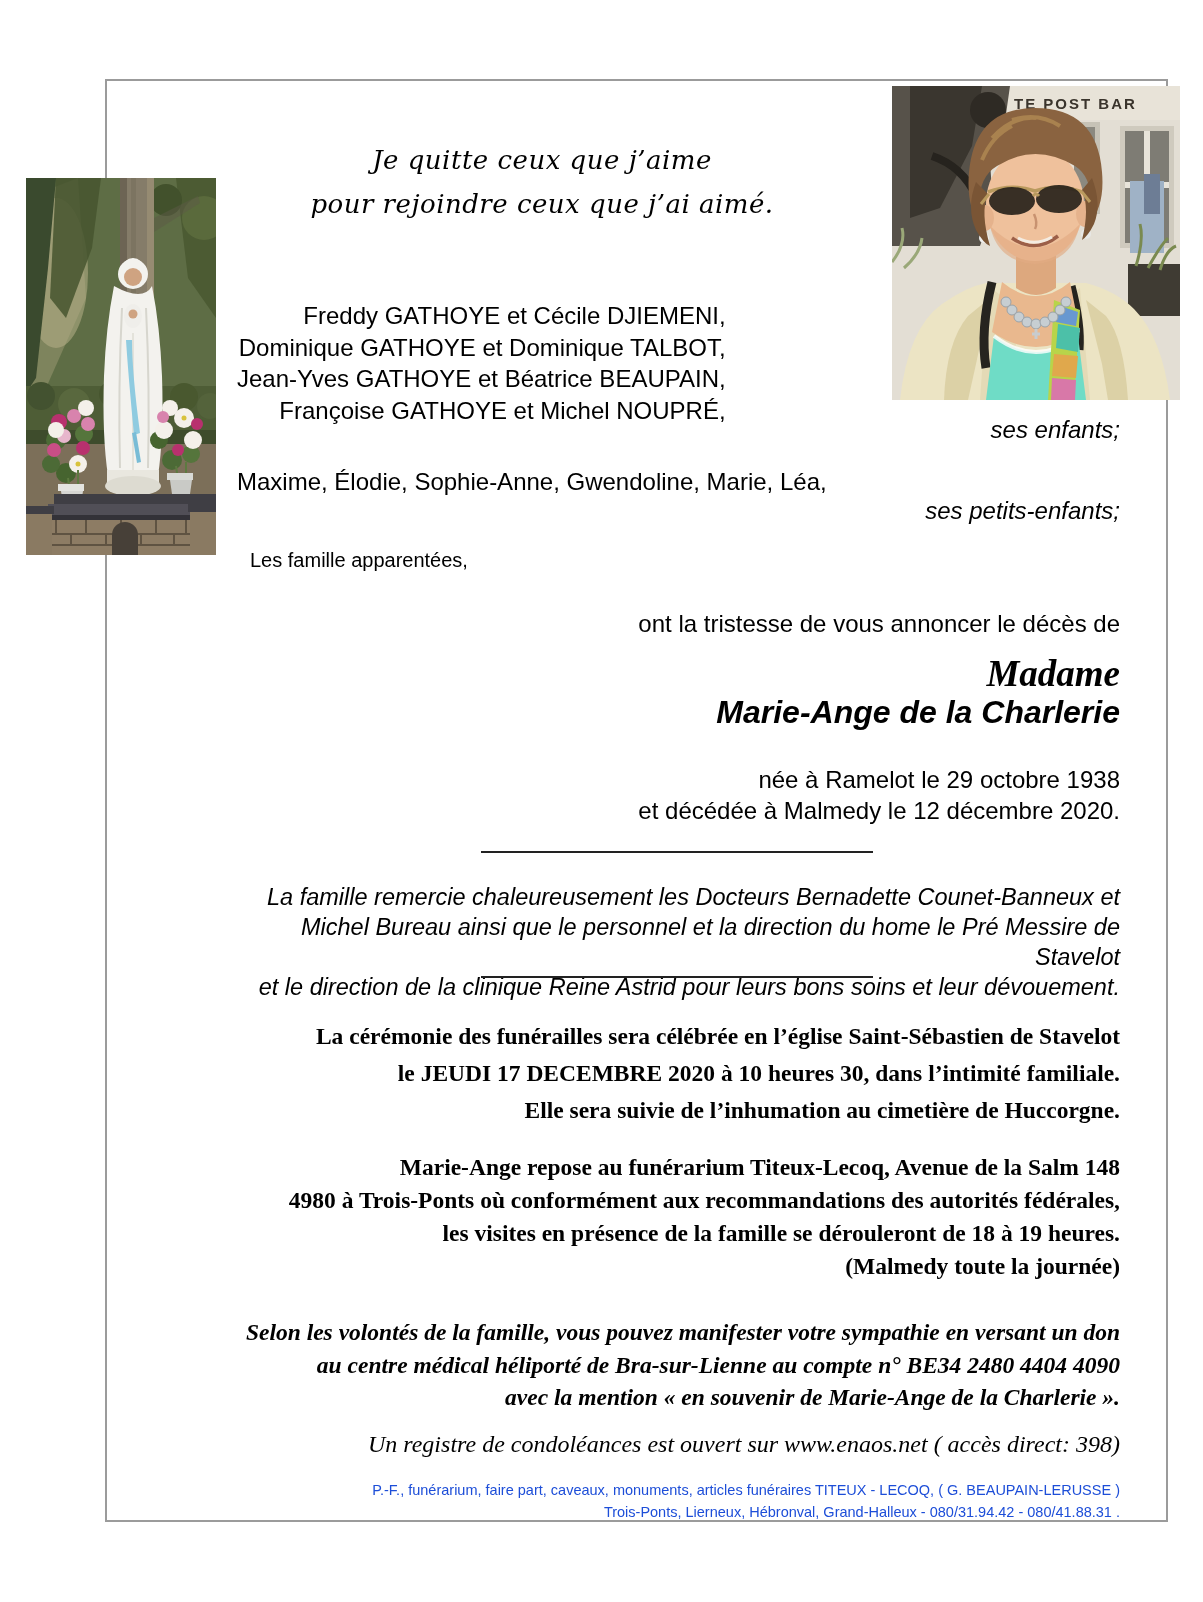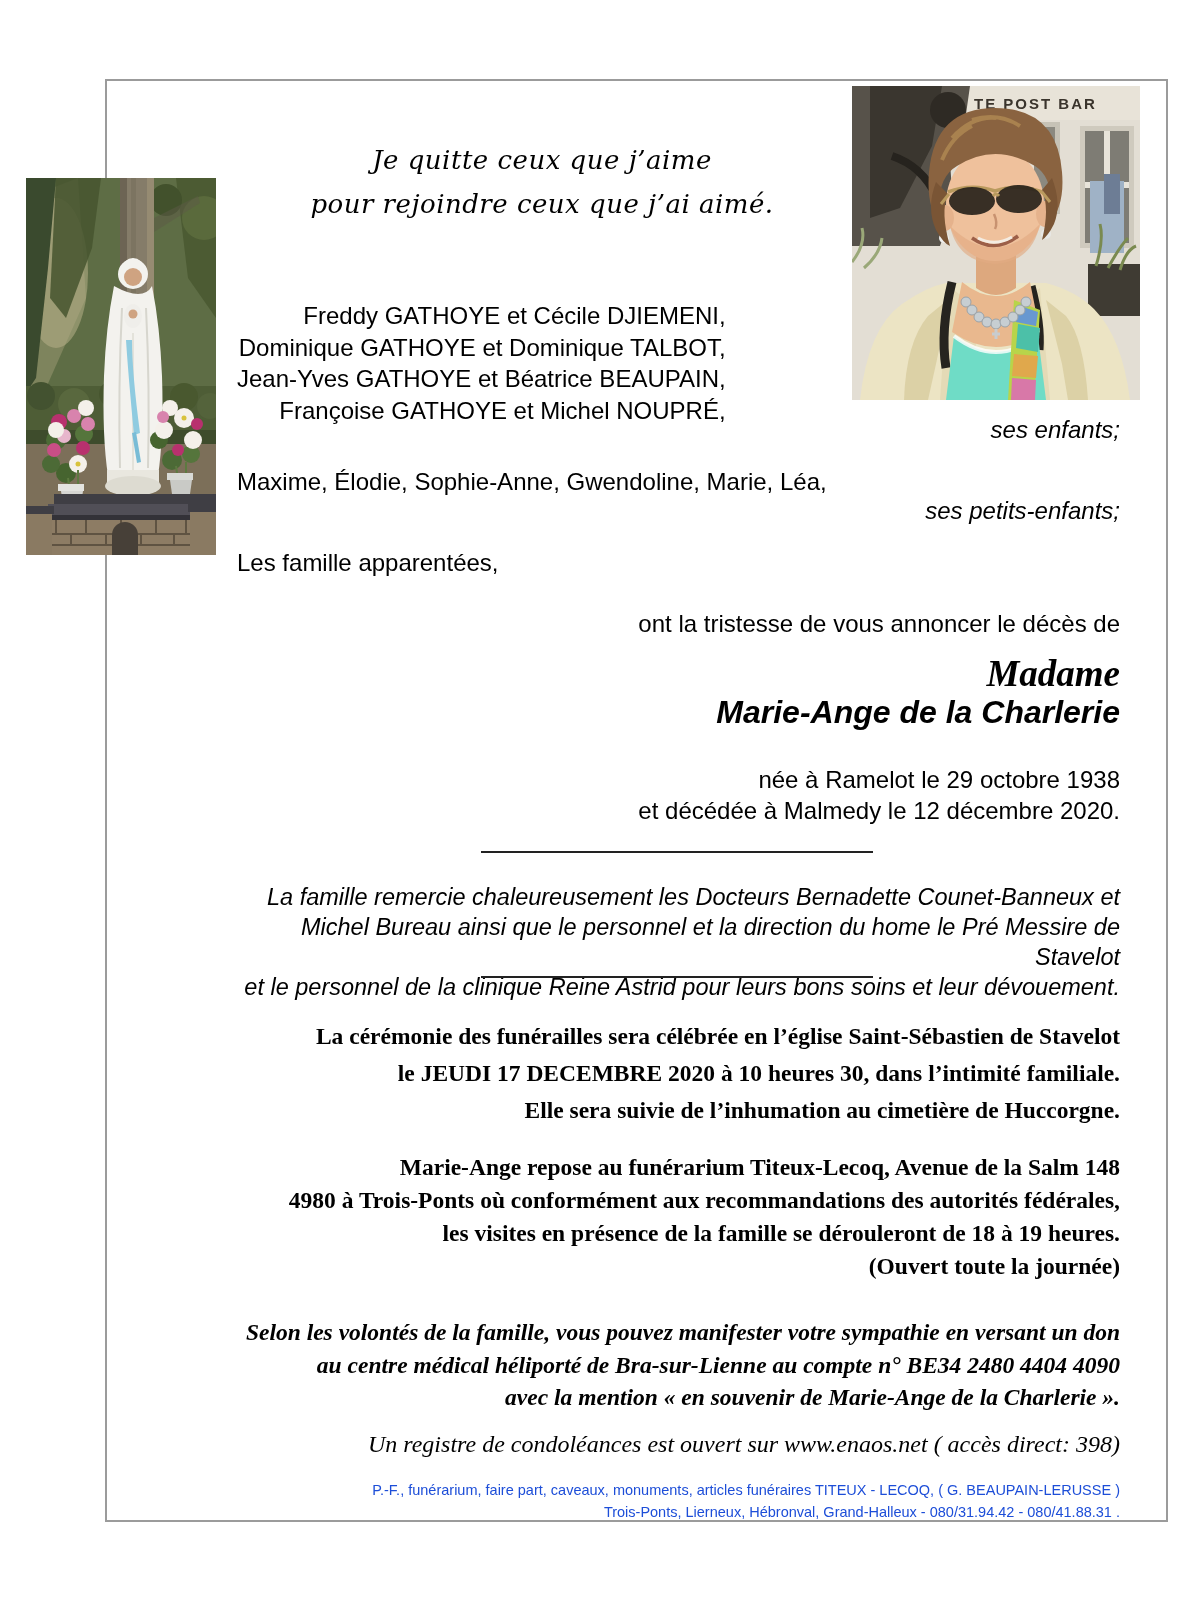--- a/index.html
+++ b/index.html
@@ -7,33 +7,33 @@
     width:1203px;height:1602px;position:relative;background:#ffffff;
     font-family:"Liberation Sans",sans-serif;color:#000;overflow:hidden;
   }
   .abs{position:absolute}
   .frame{
     left:105px;top:79px;width:1063px;height:1443px;
     border:2px solid #9b9b9b;box-sizing:border-box;background:transparent;
   }
   .photo{overflow:hidden}
   .statue-photo{left:26px;top:178px;width:190px;height:377px;z-index:3}
-  .portrait-photo{left:852px;top:86px;width:288px;height:314px;z-index:2}
+  .portrait-photo{left:892px;top:86px;width:288px;height:314px;z-index:2}
 
   .quote{
     left:235px;top:138px;width:614px;text-align:center;
     font-family:"DejaVu Serif",serif;font-style:italic;
     font-size:26px;line-height:44px;letter-spacing:.5px;
   }
   .names{left:237px;top:300px;font-size:24px;line-height:31.5px;text-align:right}
   .caption{left:235px;width:885px;text-align:right;font-style:italic;font-size:24px}
   .cap-children{top:416px}
   .grandchildren{left:237px;top:468px;font-size:24px}
   .cap-grandchildren{top:497px}
-  .families{left:237px;top:549px;font-size:24px}
+  .families{left:250px;top:549px;font-size:20px}
 
   .center-col{left:235px;width:885px;text-align:right}
   .intro{top:610px;font-size:24px}
   .madame{top:652px;font-family:"Liberation Serif",serif;font-weight:bold;font-style:italic;font-size:37px}
   .bigname{top:694px;font-family:Liberation Sans, sans-serif;font-weight:bold;font-style:italic;font-size:32px}
   .birth{top:766px;font-size:24px}
   .death{top:797px;font-size:24px}
 
   .rule{left:481px;width:392px;height:0;border-top:2px solid #222}
   .rule1{top:851px}
@@ -259,36 +259,36 @@
 <div class="abs center-col madame">Madame</div>
 <div class="abs center-col bigname">Marie-Ange de la Charlerie</div>
 <div class="abs center-col birth">née à Ramelot le 29 octobre 1938</div>
 <div class="abs center-col death">et décédée à Malmedy le 12 décembre 2020.</div>
 
 <div class="abs rule rule1"></div>
 
 <div class="abs center-col thanks">
   <div>La famille remercie chaleureusement les Docteurs Bernadette Counet-Banneux et</div>
   <div>Michel Bureau ainsi que le personnel et la direction du home le Pré Messire de Stavelot</div>
-  <div>et le personnel de la clinique Reine Astrid pour leurs bons soins et leur dévouement.</div>
+  <div>et le direction de la clinique Reine Astrid pour leurs bons soins et leur dévouement.</div>
 </div>
 
 <div class="abs rule rule2"></div>
 
 <div class="abs center-col serifb ceremony">
   <div>La cérémonie des funérailles sera célébrée en l’église Saint-Sébastien de Stavelot</div>
   <div><span>le JEUDI 17 DECEMBRE 2020 à 10 heures 30, </span><span class="ul">dans l’intimité familiale.</span></div>
   <div>Elle sera suivie de l’inhumation au cimetière de Huccorgne.</div>
 </div>
 
 <div class="abs center-col serifb funerarium">
   <div>Marie-Ange repose au funérarium Titeux-Lecoq, Avenue de la Salm 148</div>
   <div>4980 à Trois-Ponts où conformément aux recommandations des autorités fédérales,</div>
   <div>les visites en présence de la famille se dérouleront de 18 à 19 heures.</div>
-  <div>(Ouvert toute la journée)</div>
+  <div>(Malmedy toute la journée)</div>
 </div>
 
 <div class="abs center-col serifb donation">
   <div>Selon les volontés de la famille, vous pouvez manifester votre sympathie en versant un don</div>
   <div>au centre médical héliporté de Bra-sur-Lienne au compte n° BE34 2480 4404 4090</div>
   <div>avec la mention «  en souvenir de Marie-Ange de la Charlerie ».</div>
 </div>
 
 <div class="abs center-col register">Un registre de condoléances est ouvert sur www.enaos.net ( accès direct: 398)</div>
 

